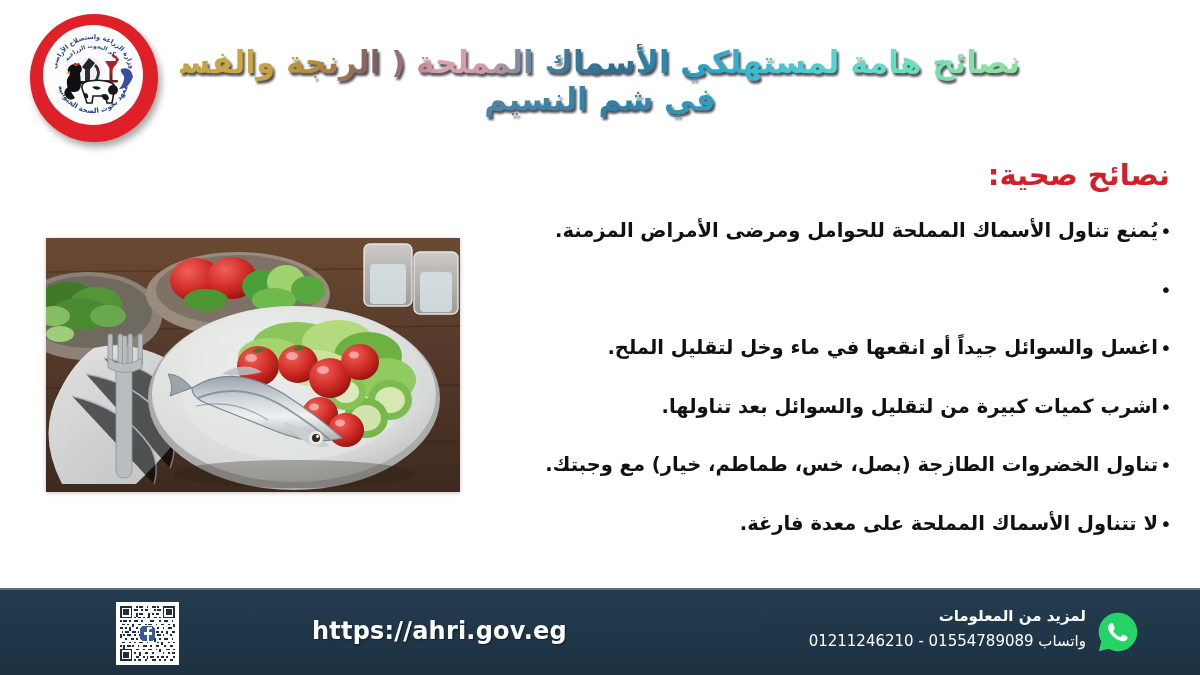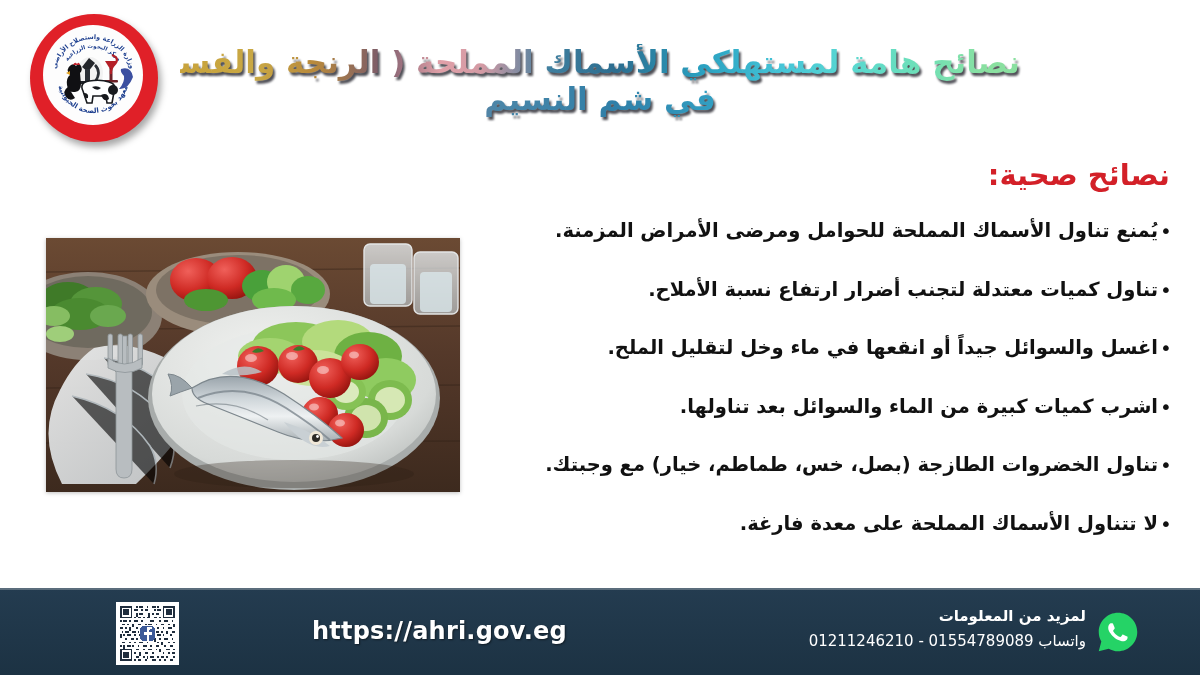--- a/index.html
+++ b/index.html
@@ -280,29 +280,28 @@
 
   <div class="section-heading">نصائح صحية:</div>
 
   <ul class="tips">
     <li class="tip-item">
       <span class="tip-bullet">•</span>
       <span class="tip-text">يُمنع تناول الأسماك المملحة للحوامل ومرضى الأمراض المزمنة.</span>
     </li>
     <li class="tip-item">
       <span class="tip-bullet">•</span>
-      <span class="tip-text">تناول كميات معتدلة لتجنب أضرار ارتفاع نسبة الأملاح.</span>
     </li>
     <li class="tip-item">
       <span class="tip-bullet">•</span>
       <span class="tip-text">اغسل والسوائل جيداً أو انقعها في ماء وخل لتقليل الملح.</span>
     </li>
     <li class="tip-item">
       <span class="tip-bullet">•</span>
-      <span class="tip-text">اشرب كميات كبيرة من الماء والسوائل بعد تناولها.</span>
+      <span class="tip-text">اشرب كميات كبيرة من لتقليل والسوائل بعد تناولها.</span>
     </li>
     <li class="tip-item">
       <span class="tip-bullet">•</span>
       <span class="tip-text">تناول الخضروات الطازجة (بصل، خس، طماطم، خيار) مع وجبتك.</span>
     </li>
     <li class="tip-item">
       <span class="tip-bullet">•</span>
       <span class="tip-text">لا تتناول الأسماك المملحة على معدة فارغة.</span>
     </li>
   </ul>

